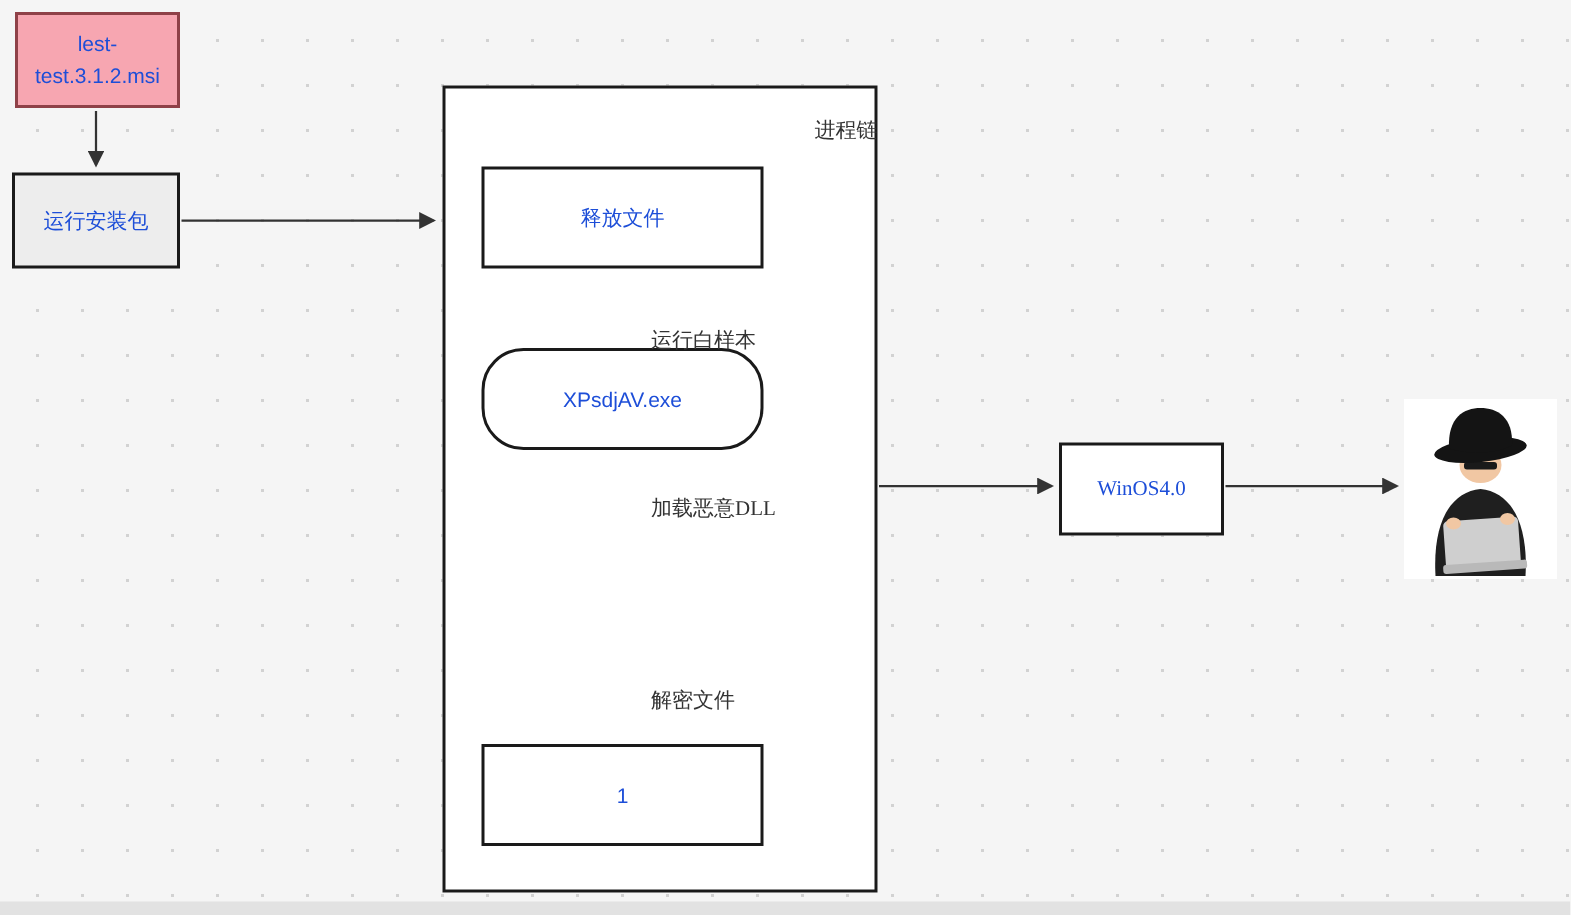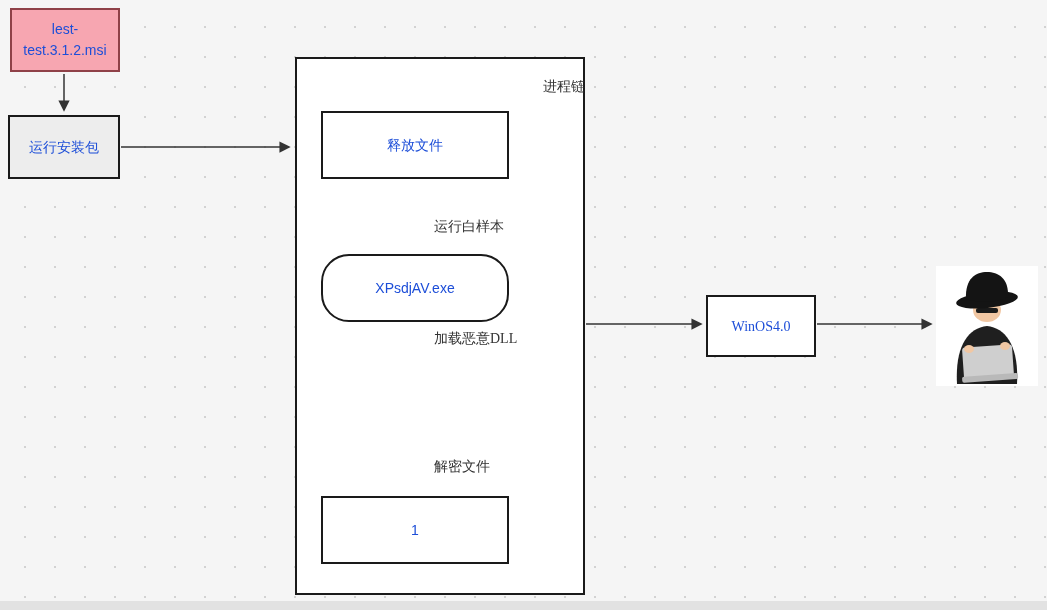--- a/index.html
+++ b/index.html
@@ -58,21 +58,21 @@
     text-align: right;
     font-size: 14px;
     color: #333333;
   }
   .step {
     left: 321px; width: 188px; height: 68px;
     background: #ffffff;
     border: 2px solid #1a1a1a;
   }
   .step-1 { top: 111px; }
-  .step-2 { top: 254px; border-radius: 28px; }
+  .step-2 { top: 232px; border-radius: 28px; }
   .step-3 { top: 368px; }
   .step-4 { top: 496px; }
 
   .edge-label {
     position: absolute;
     left: 434px;
     font-size: 14px;
     color: #333333;
     white-space: nowrap;
   }

